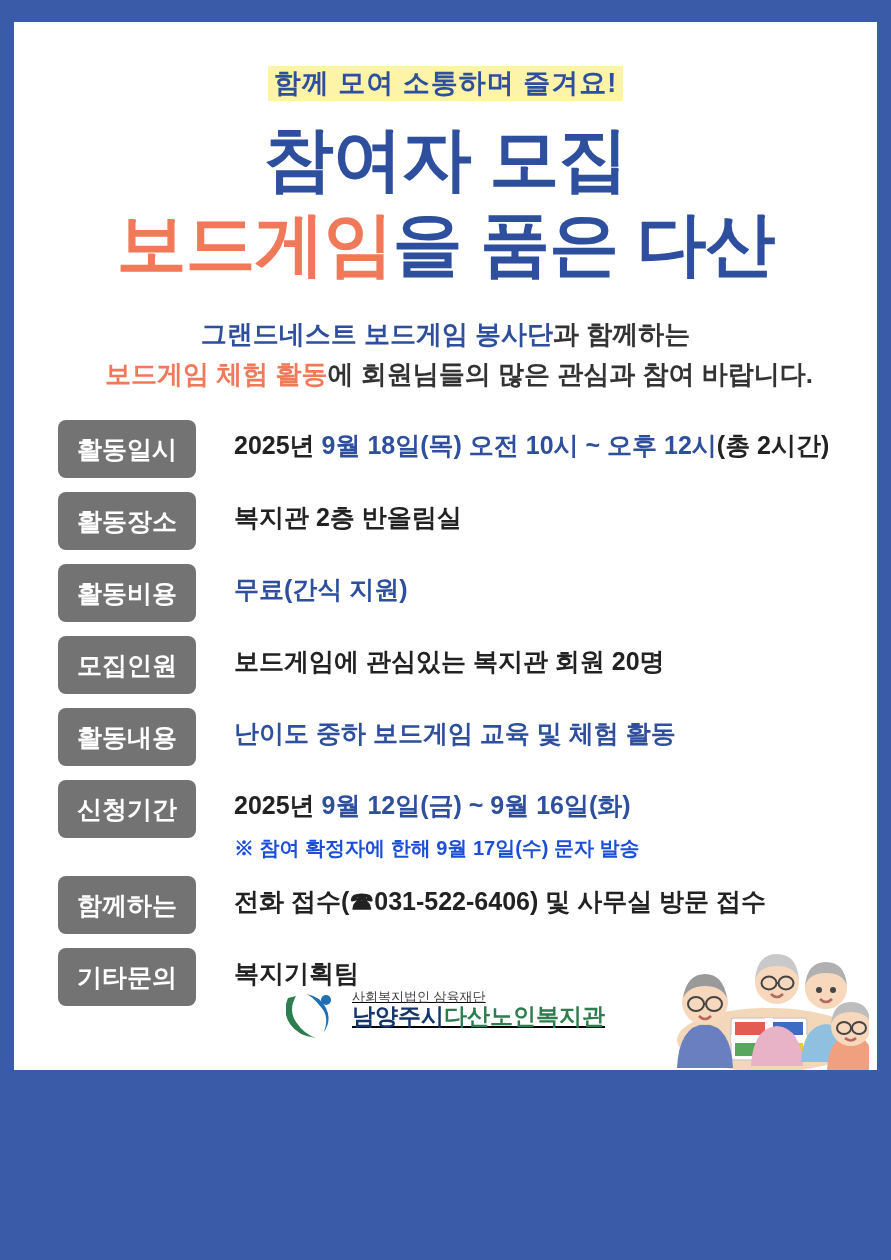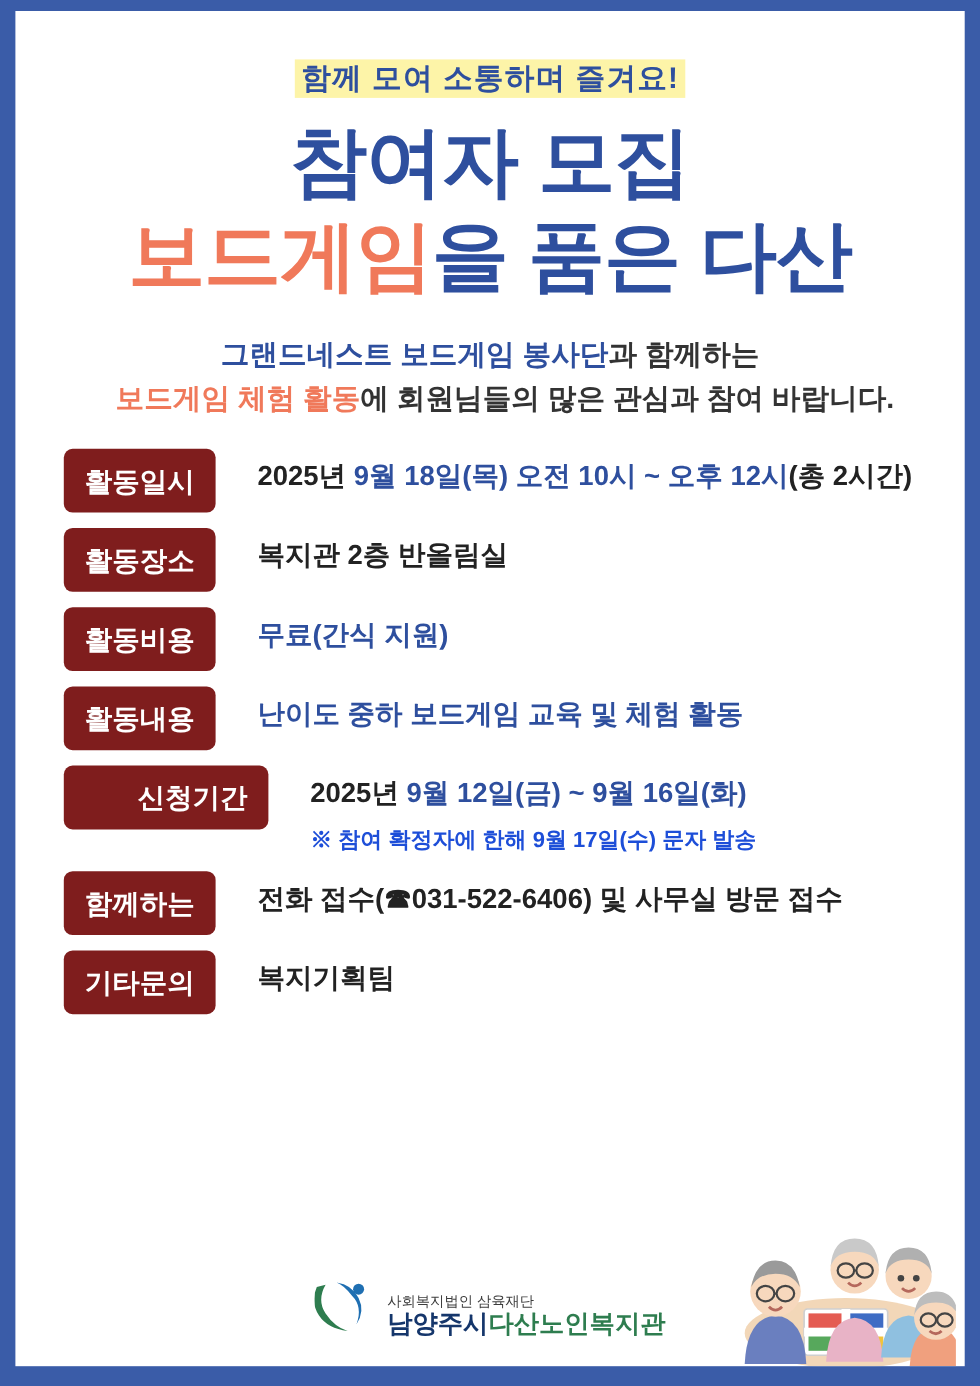--- a/index.html
+++ b/index.html
@@ -9,23 +9,23 @@
   body {
     width: 891px;
     height: 1260px;
     background: #3a5ca8;
     font-family: "Liberation Sans", sans-serif;
     overflow: hidden;
   }
   .poster {
     position: absolute;
     left: 14px;
-    top: 10px;
+    top: 22px;
     width: 863px;
-    height: 1232px;
+    height: 1048px;
     background: #ffffff;
     overflow: hidden;
   }
 
   
   .kicker {
     text-align: center;
     margin-top: 44px;
     font-size: 27px;
     font-weight: bold;
@@ -77,21 +77,21 @@
   }
   .row {
     display: flex;
     align-items: flex-start;
     margin-bottom: 14px;
   }
   .tag {
     flex: 0 0 auto;
     width: 138px;
     height: 58px;
-    background: #7f1d1d;
+    background: #737373;
     color: #ffffff;
     font-size: 25px;
     font-weight: bold;
     border-radius: 8px;
     display: flex;
     align-items: center;
     justify-content: center;
     letter-spacing: 0px;
   }
   .val {
@@ -104,31 +104,32 @@
     line-height: 1.35;
   }
   .val .blue { color: #2e4f9e; }
   .val .note {
     display: block;
     font-size: 20px;
     font-weight: bold;
     color: #1d4ed8;
     margin-top: 12px;
   }
-  .row-tall .tag { margin-top: 0; padding-left: 48px; }
+  .row-tall .tag { margin-top: 0; }
 
   
   .footer {
     position: absolute;
     left: 0;
     right: 0;
     bottom: 26px;
     display: flex;
-    align-items: flex-end;
+    align-items: flex-start;
     justify-content: center;
+    text-decoration: underline;
   }
   .logo-mark {
     width: 56px;
     height: 54px;
     margin-right: 10px;
     flex: 0 0 auto;
   }
   .logo-text {
     text-align: left;
     line-height: 1.1;
@@ -196,20 +197,26 @@
       </div>
     </div>
 
     <div class="row">
       <div class="tag">활동비용</div>
       <div class="val">
         <span></span><span class="blue">무료(간식 지원)</span>
       </div>
     </div>
 
+    <div class="row">
+      <div class="tag">모집인원</div>
+      <div class="val">
+        <span>보드게임에 관심있는 복지관 회원 20명</span><span class="blue"></span>
+      </div>
+    </div>
 
     <div class="row">
       <div class="tag">활동내용</div>
       <div class="val">
         <span></span><span class="blue">난이도 중하 보드게임 교육 및 체험 활동</span>
       </div>
     </div>
 
     <div class="row row-tall">
       <div class="tag">신청기간</div>

